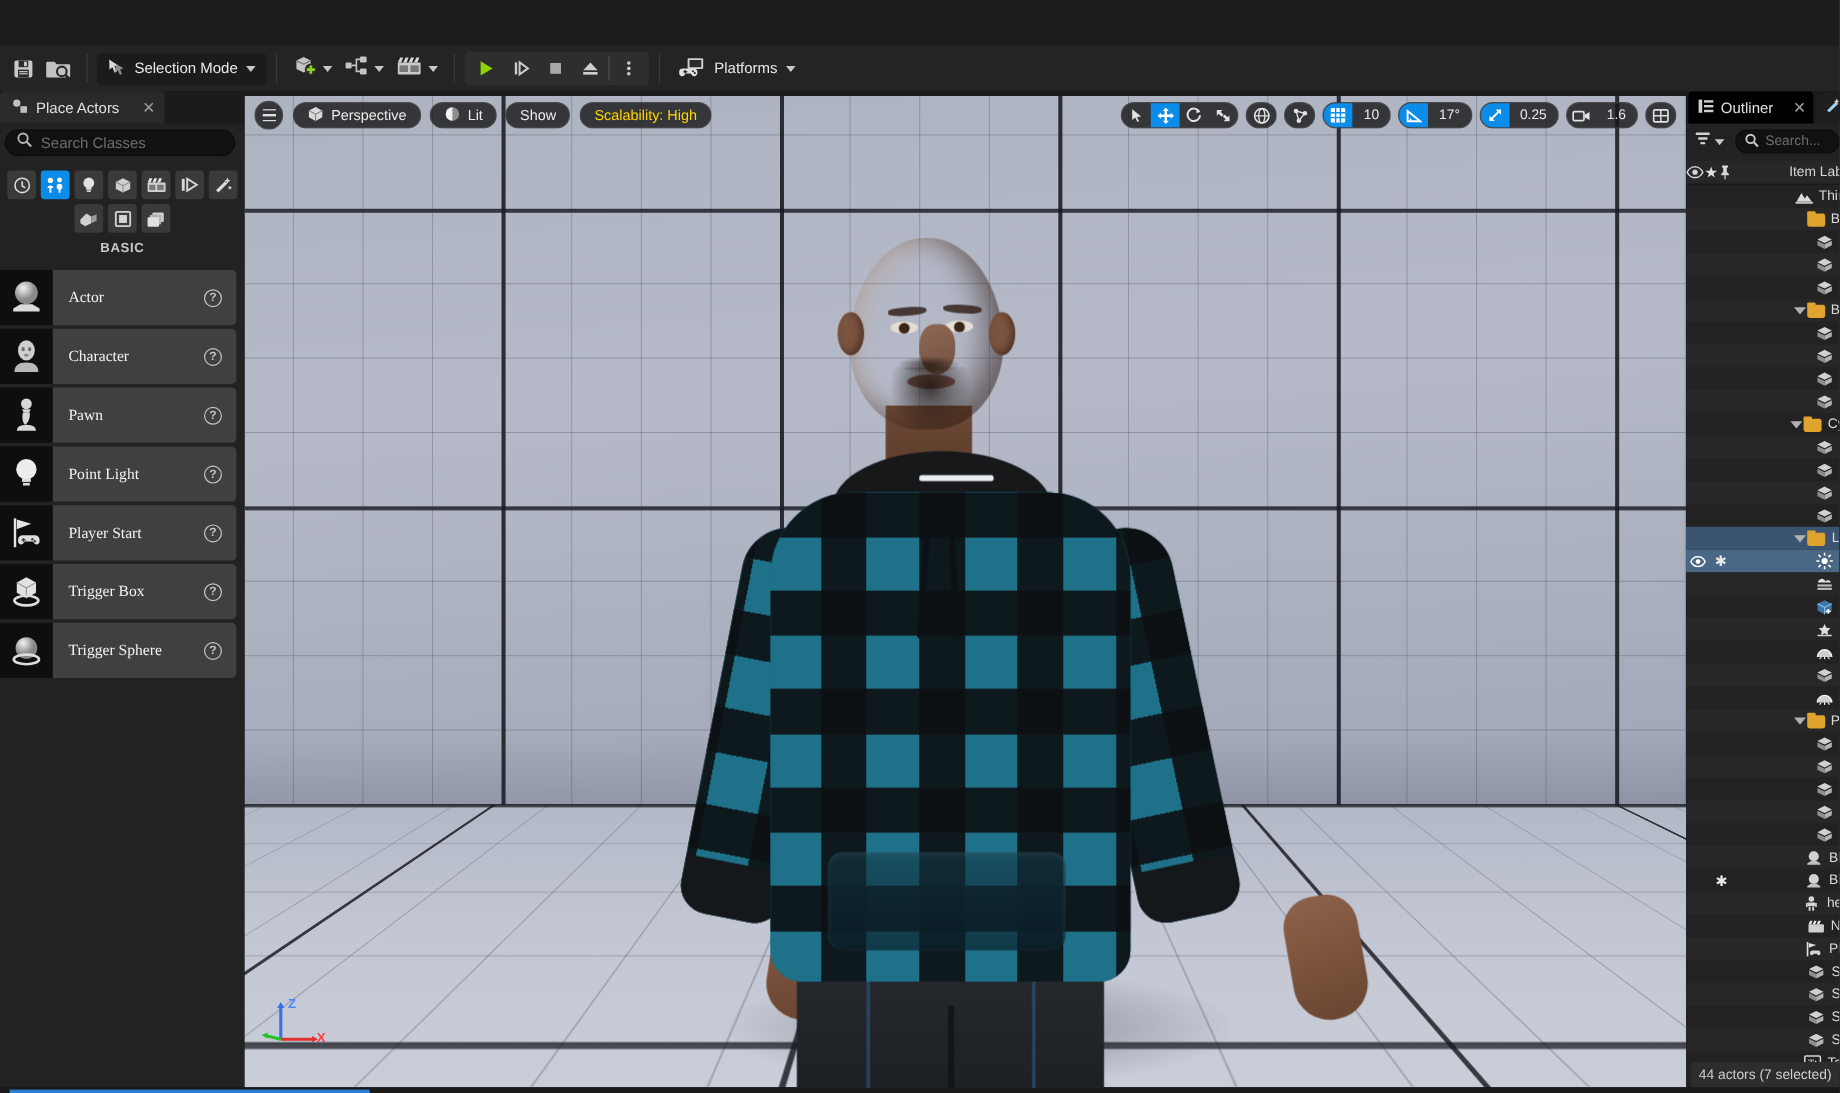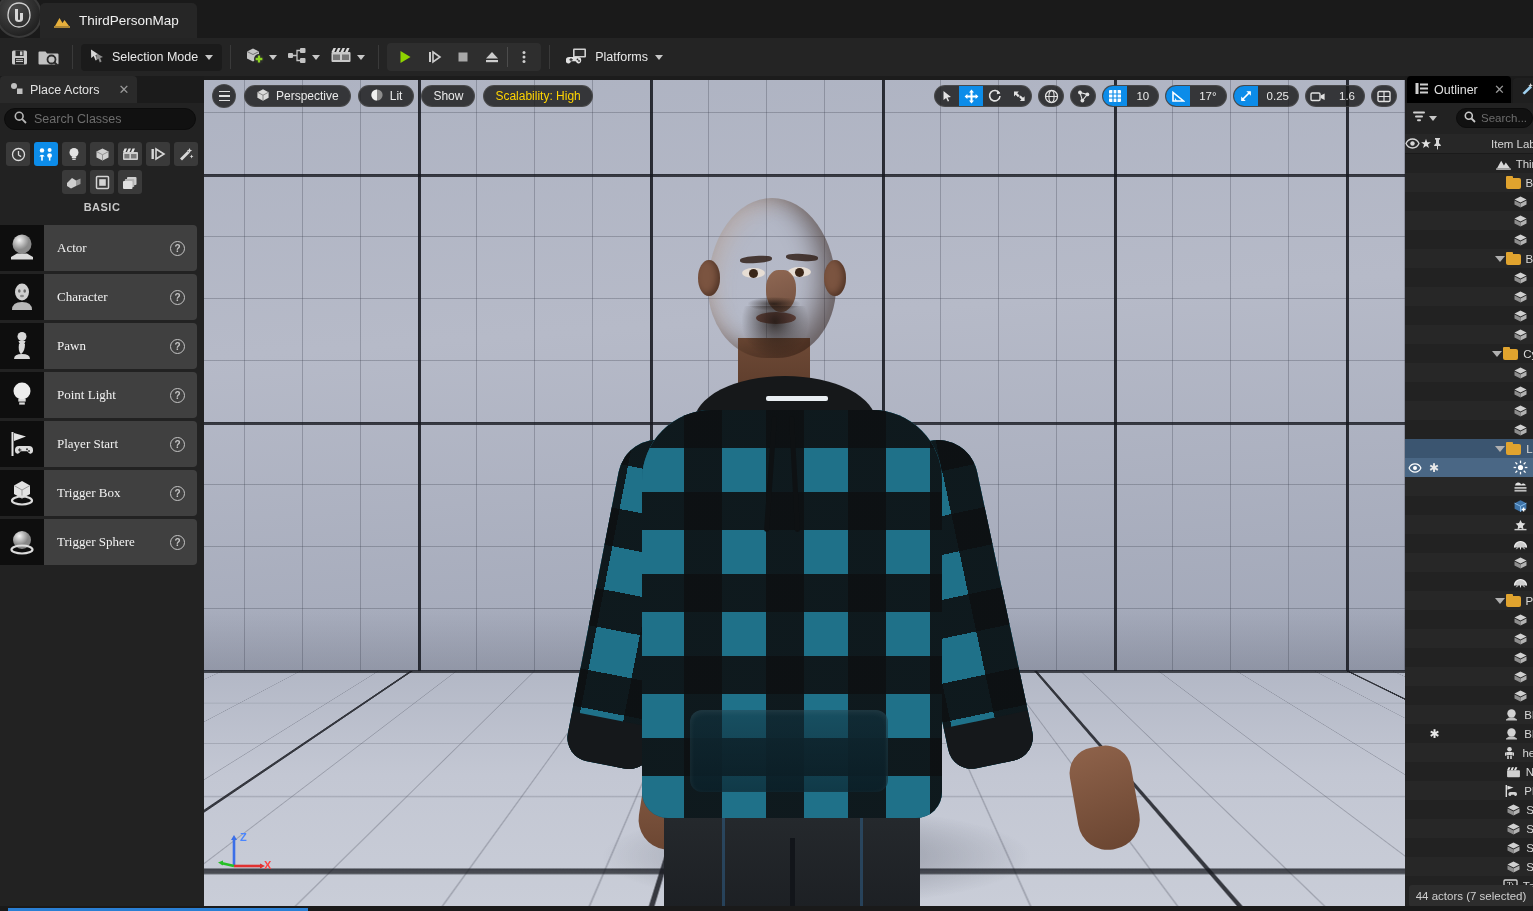--- a/index.html
+++ b/index.html
@@ -324,21 +324,21 @@
     display: flex; align-items: center; gap: 6px; padding: 0 6px 0 8px;
     font-size: 12.5px; color: #e0e0e0;
   }
   .ol-tab2 {
     position: absolute; left: 108px; top: 2px; height: 25px; width: 30px;
     background: #1f1f1f; border-radius: 4px 4px 0 0;
     display: flex; align-items: center; justify-content: center;
   }
   .ol-search {
     position: absolute; left: 2px; top: 30px; width: 126px; height: 24px;
-    display: flex; align-items: center; gap: 19px;
+    display: flex; align-items: center; gap: 9px;
   }
   .ol-filter { display: flex; align-items: center; gap: 3px; padding-left: 5px; cursor: pointer; }
   .ol-sfield {
     flex: 1; height: 20px; background: #111; border: 1px solid #0c0c0c;
     border-radius: 10px; display: flex; align-items: center; gap: 5px; padding-left: 7px;
     font-size: 11.5px; color: #6d6d6d; overflow: hidden;
   }
   .ol-colhdr {
     position: absolute; left: 0; top: 58px; width: 128px; height: 20px;
     background: #272727; display: flex; align-items: center;
@@ -381,37 +381,20 @@
     position: absolute; left: 0; bottom: 0; width: 1533px; height: 5px;
     background: #1a1a1a;
   }
   .bb-blue { position: absolute; left: 8px; bottom: 0; width: 300px; height: 3px; background: #2a7fd4; }
 </style>
 </head>
 <body>
 
 <div id="app">
 
-  <div class="titlebar">
-    <div class="ue-logo">
-      <svg width="30" height="30" viewBox="0 0 30 30">
-        <path d="M15 3 C8 3 4 8 4 15 C4 22 9 27 15 27 C21 27 26 22 26 15 C26 8 22 3 15 3 Z" fill="none" stroke="#cfcfcf" stroke-width="1.3"></path>
-        <path d="M11 9 L11 19 Q11 22 15 22 Q19 22 19 19 L19 13 L16 13 L16 19 Q16 20 15 20 Q14 20 14 19 L14 9 Z" fill="#d8d8d8"></path>
-      </svg>
-    </div>
-    <div class="maptab">
-      <span class="lvlicon">
-        <svg width="16" height="13" viewBox="0 0 16 13">
-          <path d="M1 11 L5.5 3 L8.5 8 L10.5 5 L15 11 Z" fill="#e8b13c"></path>
-          <rect x="0" y="11.3" width="16" height="1.4" fill="#e8b13c"></rect>
-        </svg>
-      </span>
-      <span class="tablabel">ThirdPersonMap</span>
-    </div>
-  </div>
 
   <div class="toolbar">
     <div style="width:4px"></div>
     <div class="tb-icon">
       <svg width="19" height="19" viewBox="0 0 19 19">
         <rect x="2" y="2.5" width="15" height="14" rx="1.5" fill="#c9c9c9"></rect>
         <rect x="5.5" y="2.5" width="8" height="5.5" fill="#2b2b2b"></rect>
         <rect x="10" y="3.4" width="2.4" height="3.8" fill="#c9c9c9"></rect>
         <rect x="5" y="10" width="9" height="6.5" fill="#2b2b2b"></rect>
         <rect x="6" y="11.2" width="7" height="1" fill="#c9c9c9"></rect>

